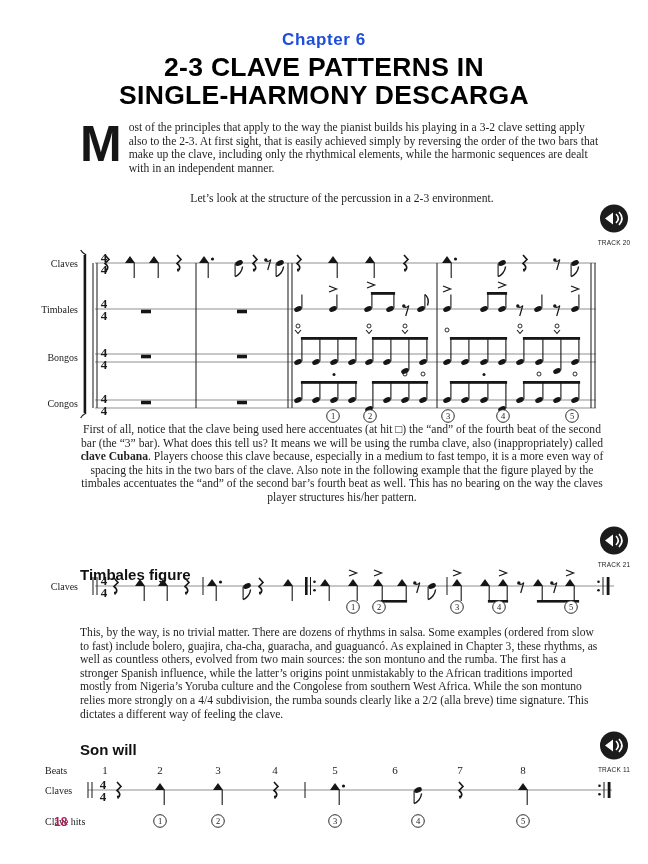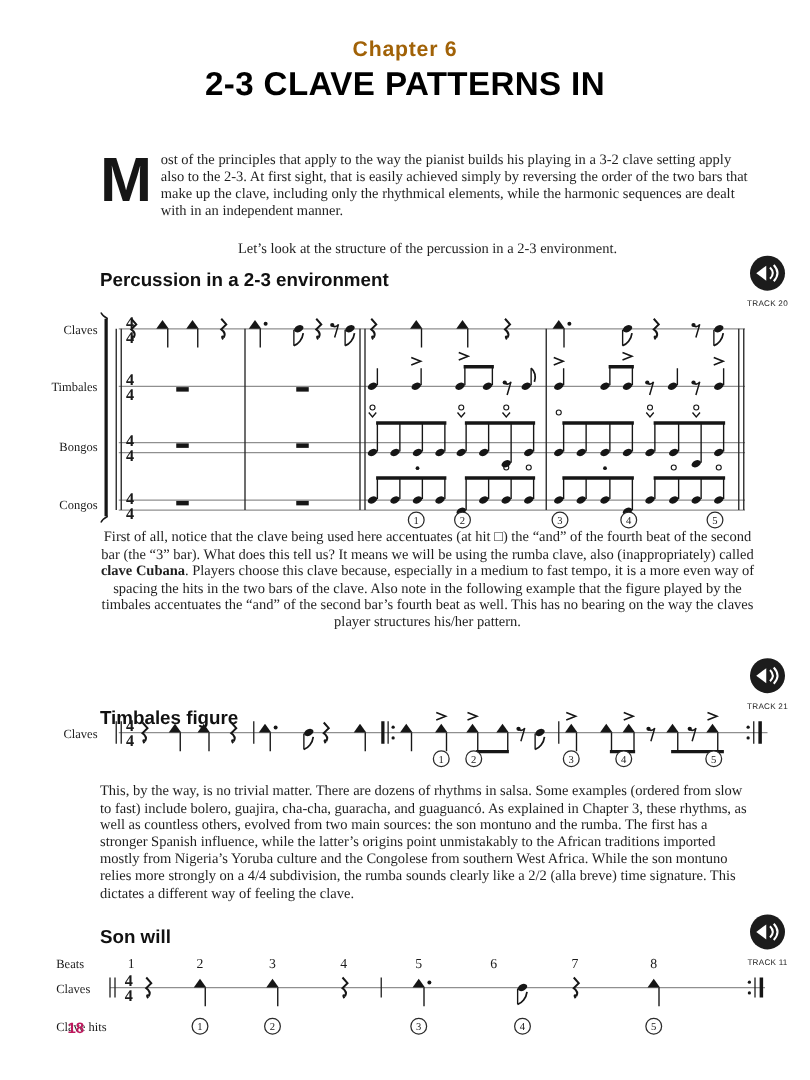--- a/index.html
+++ b/index.html
@@ -1,19 +1,19 @@
 <!DOCTYPE html>
 <html><head>
 <meta charset="utf-8">
 <style>
   html,body{margin:0;padding:0;background:#e8e8e8;}
   .page{position:relative;width:648px;height:864px;background:#ffffff;margin:0 auto;
         font-family:"Liberation Serif","DejaVu Serif",serif;color:#1f1f1f;overflow:hidden;}
   .chapter{position:absolute;top:30px;left:0;width:100%;text-align:center;
-           font:bold 17px "Liberation Sans","DejaVu Sans",sans-serif;color:#a16207;letter-spacing:.6px;}
+           font:bold 17px "Liberation Sans","DejaVu Sans",sans-serif;color:#1d4ed8;letter-spacing:.6px;}
   .title{position:absolute;top:53px;left:0;width:100%;text-align:center;
          font:bold 26.5px/28px "Liberation Sans","DejaVu Sans",sans-serif;color:#000000;letter-spacing:.3px;}
   .body-par{position:absolute;left:80px;width:524px;font-size:11.6px;line-height:13.6px;}
   .dropcap{float:left;font:bold 50px/42px "Liberation Sans","DejaVu Sans",sans-serif;
            color:#161616;margin:2px 7px 0 0;}
   .heading{position:absolute;left:80px;font:bold 15px "Liberation Sans","DejaVu Sans",sans-serif;color:#111;}
   .track{position:absolute;left:592px;width:44px;text-align:center;}
   .track .lbl{font:6.5px "Liberation Sans","DejaVu Sans",sans-serif;color:#222;margin-top:1px;letter-spacing:.2px;}
   .pagenum{position:absolute;left:54px;top:815px;font:bold 12px "Liberation Sans","DejaVu Sans",sans-serif;color:#be185d;z-index:3;}
   svg.sys{position:absolute;left:0;}
@@ -21,28 +21,28 @@
   b{font-weight:bold;}
 </style>
 </head>
 <body>
 
 <div class="page">
 
   <div class="chapter">Chapter 6</div>
   <div class="title">
     <div>2-3 CLAVE PATTERNS IN</div>
+    <div>SINGLE-HARMONY DESCARGA</div>
   </div>
 
   <div class="body-par" style="top:121px;">
     <span class="dropcap">M</span><span>ost of the principles that apply to the way the pianist builds his playing in a 3-2 clave setting apply also to the 2-3. At first sight, that is easily achieved simply by reversing the order of the two bars that make up the clave, including only the rhythmical elements, while the harmonic sequences are dealt with in an independent manner.</span>
   </div>
   <div class="body-par" style="top:192px;text-align:center;">Let’s look at the structure of the percussion in a 2-3 environment.</div>
 
-  <div class="heading" style="top:216px;">Percussion in a 2-3 environment</div>
   <div class="track" style="top:204px;">
     <svg width="34" height="30" viewBox="0 0 34 30">
       <circle cx="17" cy="14.5" r="14" fill="#1c1c1c"></circle>
       <polygon points="8,14.5 16,8.5 16,20.5" fill="#ffffff"></polygon>
       <path d="M19,10 Q23.5,14.5 19,19" stroke="#ffffff" stroke-width="1.6" fill="none"></path>
       <path d="M22,8 Q28,14.5 22,21" stroke="#ffffff" stroke-width="1.6" fill="none"></path>
     </svg>
     <div class="lbl">TRACK 20</div>
   </div>
 

